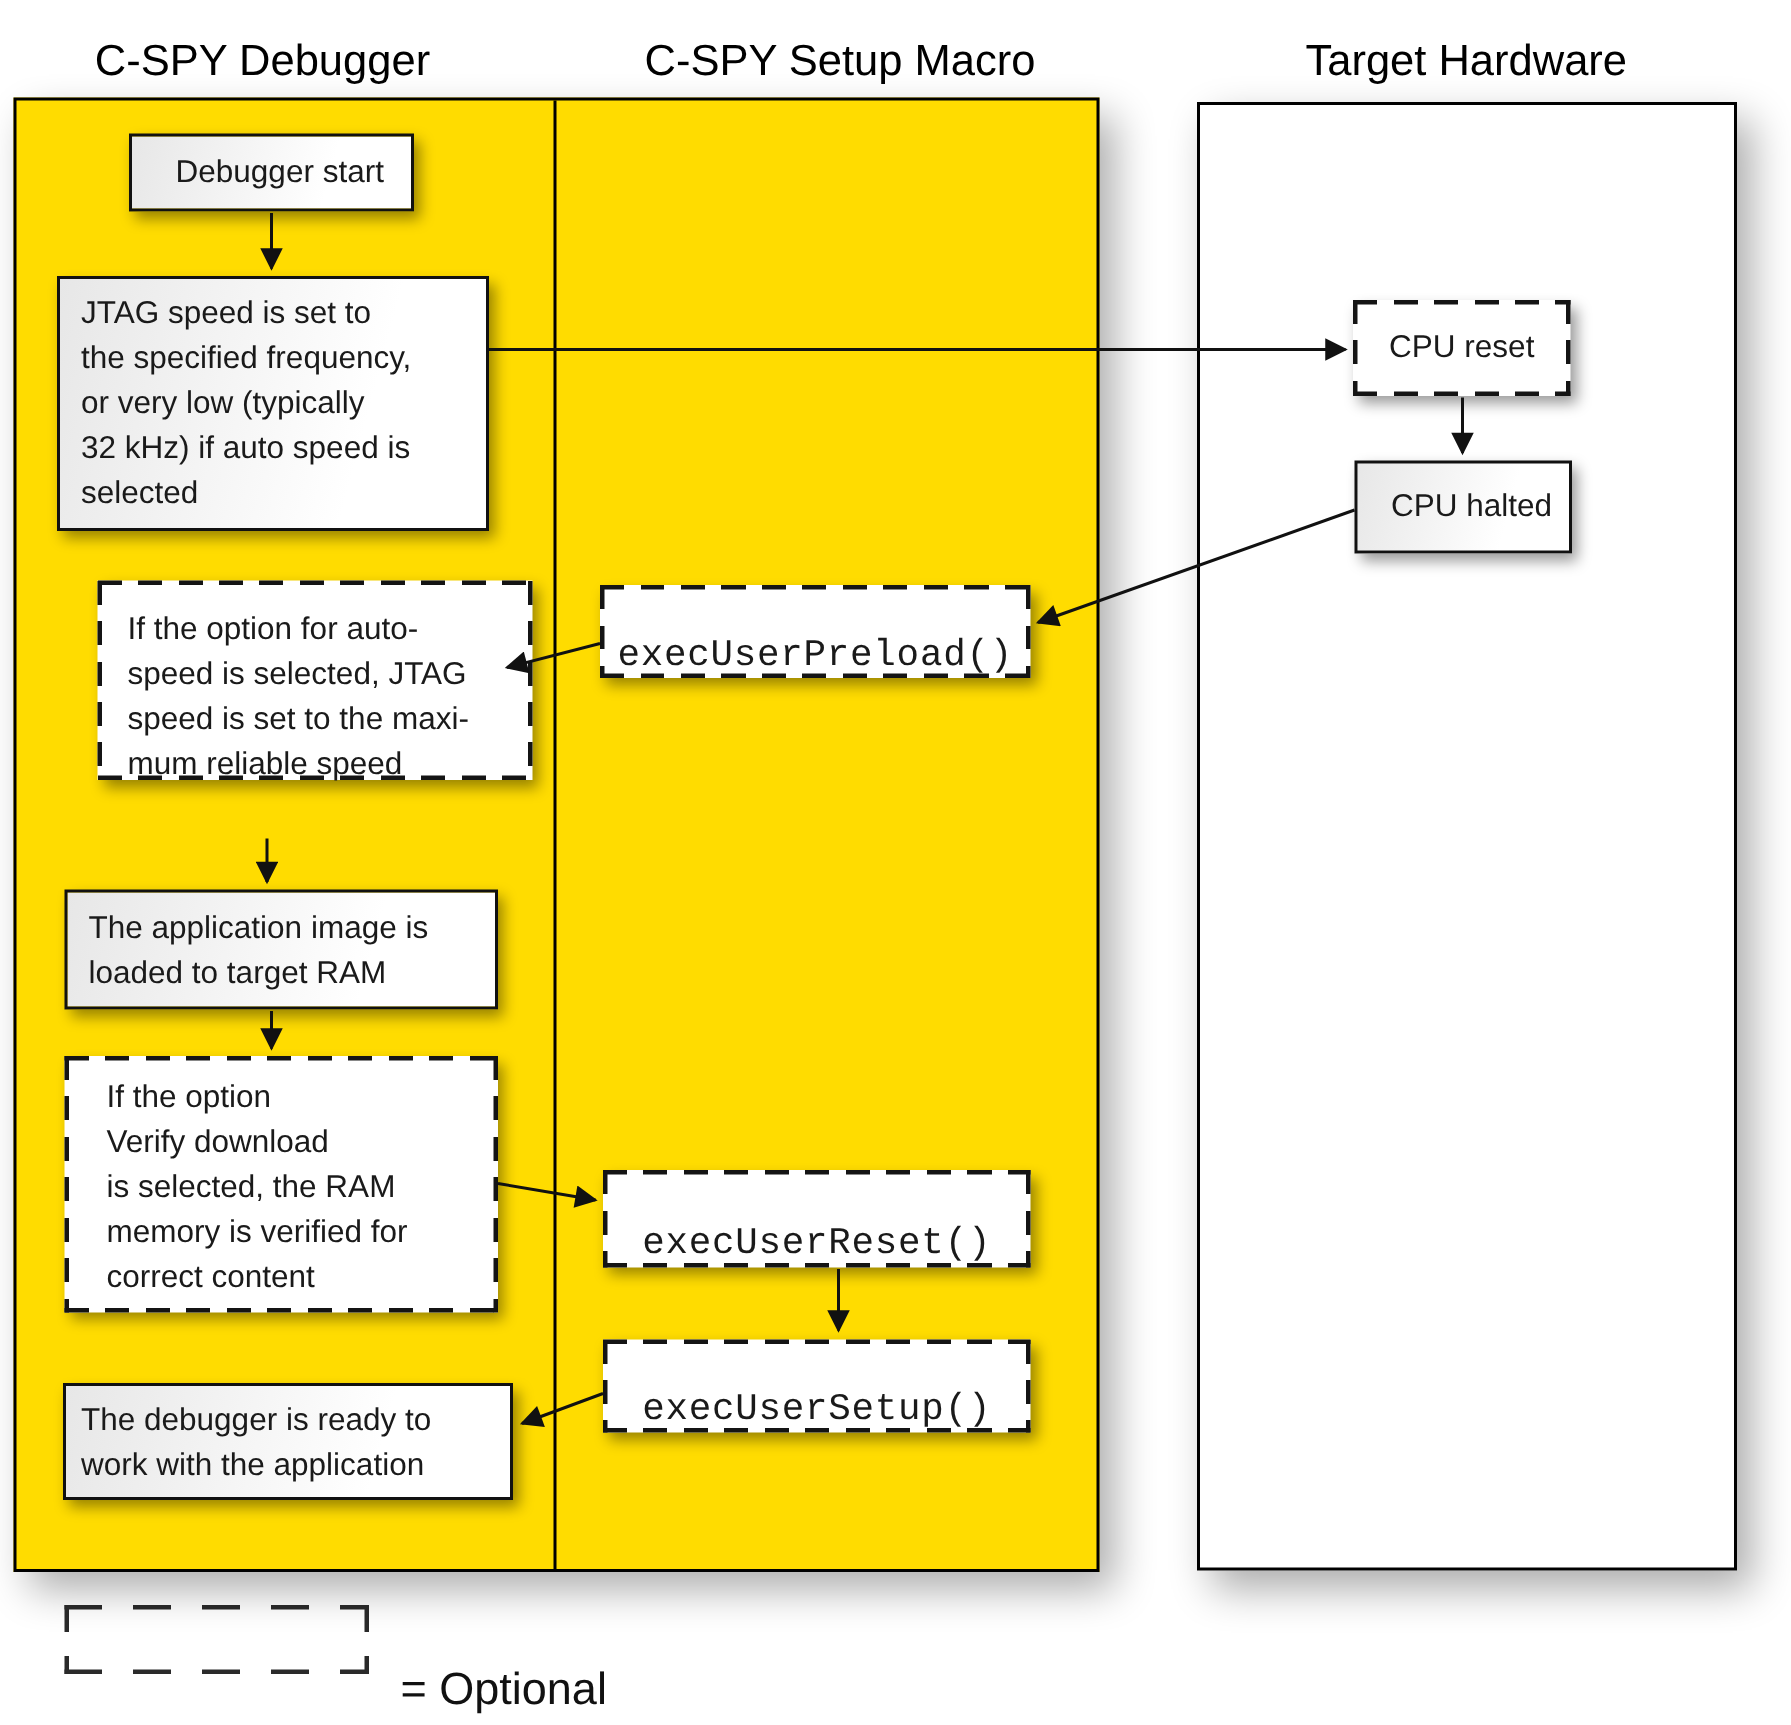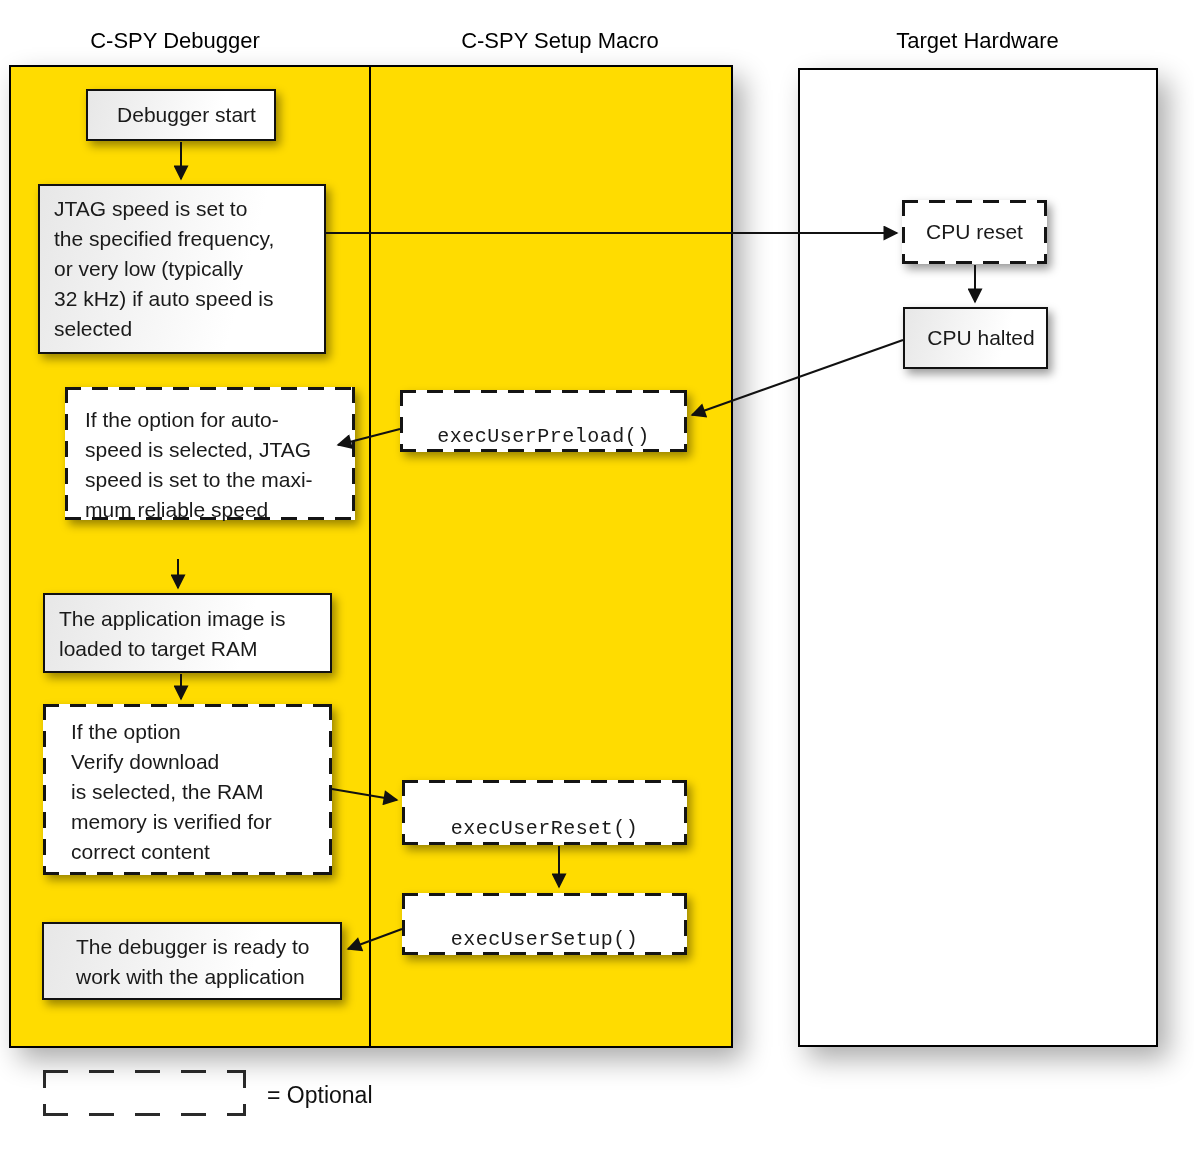--- a/index.html
+++ b/index.html
@@ -2,21 +2,21 @@
 <html><head>
 <meta charset="utf-8">
 <style>
   html,body{margin:0;padding:0;background:#ffffff;}
   #canvas{
     position:relative;width:1194px;height:1150px;background:#ffffff;overflow:hidden;
     font-family:"Liberation Sans",sans-serif;color:#1a1a1a;
   }
   .lane-header{
     position:absolute;top:27px;height:28px;text-align:center;
-    font-size:22px;line-height:28px;color:#000;
+    font-size:29px;line-height:28px;color:#000;
   }
   .panel{
     position:absolute;border:2px solid #000;
     box-shadow:10px 12px 26px rgba(0,0,0,0.33);
   }
   .panel.yellow{background:#FFDC00;}
   .panel.white{background:#ffffff;}
   .lane-divider{
     position:absolute;top:0;bottom:0;width:2px;background:#000;
   }
@@ -41,36 +41,36 @@
     background-repeat:no-repeat;
   }
   .box-text{
     font-size:21px;line-height:30px;white-space:pre-line;color:#1a1a1a;
   }
   .center{
     display:flex;align-items:center;justify-content:center;text-align:center;
   }
   .mono .box-text{
     font-family:"Liberation Mono","DejaVu Sans Mono",monospace;
-    font-size:20px;letter-spacing:0.5px;white-space:nowrap;margin-top:32px;
+    font-size:25px;letter-spacing:0.5px;white-space:nowrap;margin-top:32px;
   }
   #legend-box{
     position:absolute;left:43px;top:1070px;width:203px;height:46px;
     background-color:#ffffff;
     background-image:
       repeating-linear-gradient(90deg,#2a2a2a 0 25px,transparent 25px 46px),
       repeating-linear-gradient(90deg,#2a2a2a 0 25px,transparent 25px 46px),
       repeating-linear-gradient(180deg,#2a2a2a 0 18px,transparent 18px 34px),
       repeating-linear-gradient(180deg,#2a2a2a 0 18px,transparent 18px 34px);
     background-size:100% 3px,100% 3px,3px 100%,3px 100%;
     background-position:0 0,0 100%,0 0,100% 0;
     background-repeat:no-repeat;
   }
   #legend-label{
-    position:absolute;left:267px;top:1081px;font-size:23px;line-height:28px;color:#111;
+    position:absolute;left:267px;top:1113px;font-size:30px;line-height:28px;color:#111;
   }
   #arrow-layer{position:absolute;left:0;top:0;z-index:6;pointer-events:none;}
   .box{z-index:4;}
   .panel{z-index:1;}
 </style>
 </head>
 <body>
 
 <div id="canvas">
 
@@ -109,21 +109,21 @@
   </div>
 
   <div class="box dashed" style="left:43px;top:704px;width:289px;height:171px;padding:13px 0 0 28px;">
     <span class="box-text">If the option
 Verify download
 is selected, the RAM
 memory is verified for
 correct content</span>
   </div>
 
-  <div class="box solid" style="left:42px;top:922px;width:300px;height:78px;padding:8px 0 0 32px;">
+  <div class="box solid" style="left:42px;top:922px;width:300px;height:78px;padding:8px 0 0 10px;">
     <span class="box-text">The debugger is ready to
 work with the application</span>
   </div>
 
   <div class="box dashed center mono" style="left:400px;top:390px;width:287px;height:62px;">
     <span class="box-text">execUserPreload()</span>
   </div>
 
   <div class="box dashed center mono" style="left:402px;top:780px;width:285px;height:65px;align-items:center;">
     <span class="box-text">execUserReset()</span>

